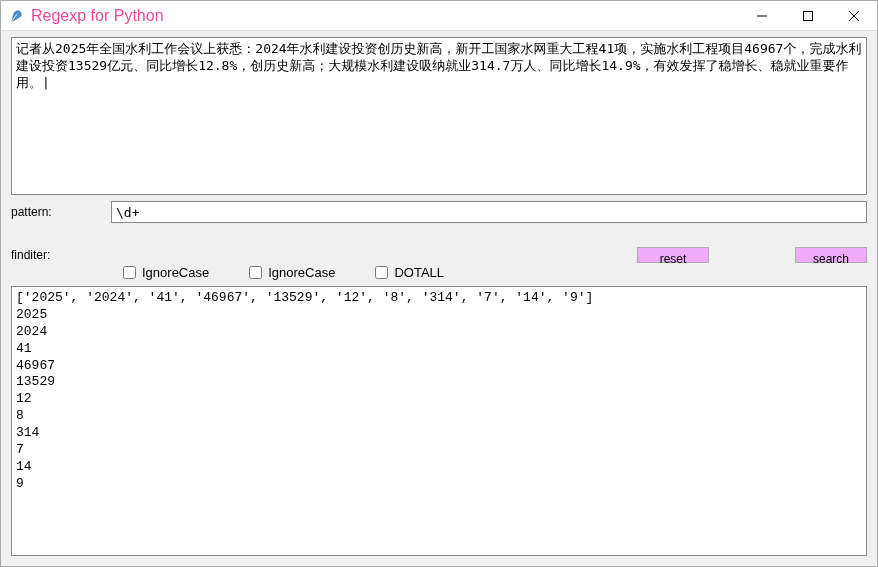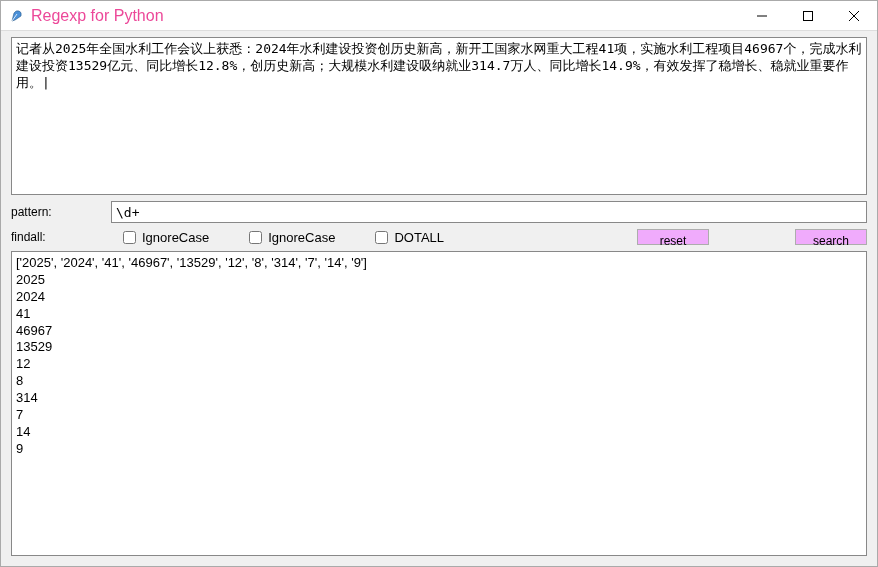--- a/index.html
+++ b/index.html
@@ -9,28 +9,28 @@
 .title-icon { width: 16px; height: 16px; margin: 0 6px 0 8px; }
 .title-text { flex: 1; font-size: 16px; color: #ec4899; }
 .win-btns { display: flex; height: 100%; }
 .win-btn { width: 46px; display: flex; align-items: center; justify-content: center; cursor: pointer; }
 .content { flex: 1; padding: 6px 10px 10px 10px; display: flex; flex-direction: column; gap: 6px; }
 .textbox { width: 100%; background: #fff; border: 1px solid #888; padding: 3px 4px; font-family: "SimSun", monospace; font-size: 13px; line-height: 1.3; resize: none; overflow: auto; }
 .input-area { height: 158px; }
 .row { display: flex; align-items: center; gap: 8px; }
 .label { width: 92px; font-size: 12px; }
 .pattern-input { flex: 1; height: 22px; background: #fff; border: 1px solid #888; padding: 0 4px; font-family: monospace; font-size: 13px; }
-.opts-left { display: flex; gap: 40px; flex: 1; padding-left: 12px; }
+.opts-left { display: flex; gap: 40px; flex: 1; padding-left: 12px; margin-top: 36px; }
 .chk-wrap { display: flex; align-items: center; gap: 6px; font-size: 13px; }
 .chk { width: 13px; height: 13px; }
 .btn { height: 16px; min-width: 72px; background: #f0abfc; border: 1px solid #adadad; font-size: 12px; cursor: pointer; padding: 4px 8px; }
 .methods-row .btn { width: 82px; }
 .spacer { flex: 1; }
 .sub-input { width: 82px; height: 22px; border: 1px solid #888; background: #fff; padding: 0 4px; font-size: 12px; }
-.output-area { flex: 1; white-space: pre; font-family: Liberation Sans, sans-serif; }
+.output-area { flex: 1; white-space: pre; font-family: Liberation Mono, monospace; }
 </style>
 </head>
 <body>
 
 <div class="window">
   <div class="titlebar">
     <svg class="title-icon" viewBox="0 0 16 16">
       <path d="M3 13 L5 5 Q7 2 10 3 Q13 4 12 8 L6 12 Z" fill="#4a90d9" stroke="#2b5a8a" stroke-width="0.6"></path>
       <path d="M3 13 L8 6" stroke="#fff" stroke-width="0.8" fill="none"></path>
     </svg>
@@ -56,21 +56,21 @@
 
   <div class="content">
     <textarea class="textbox input-area" spellcheck="false" style="">记者从2025年全国水利工作会议上获悉：2024年水利建设投资创历史新高，新开工国家水网重大工程41项，实施水利工程项目46967个，完成水利建设投资13529亿元、同比增长12.8%，创历史新高；大规模水利建设吸纳就业314.7万人、同比增长14.9%，有效发挥了稳增长、稳就业重要作用。|</textarea>
 
     <div class="row">
       <div class="label">pattern:</div>
       <input class="pattern-input" type="text" value="\d+" style="">
     </div>
 
     <div class="row">
-      <div class="label">findall:</div>
+      <div class="label">finditer:</div>
       <div class="opts-left">
         <label class="chk-wrap">
           <input type="checkbox" class="chk" style="">
           <span>IgnoreCase</span>
         </label>
         <label class="chk-wrap">
           <input type="checkbox" class="chk" style="">
           <span>IgnoreCase</span>
         </label>
         <label class="chk-wrap">

